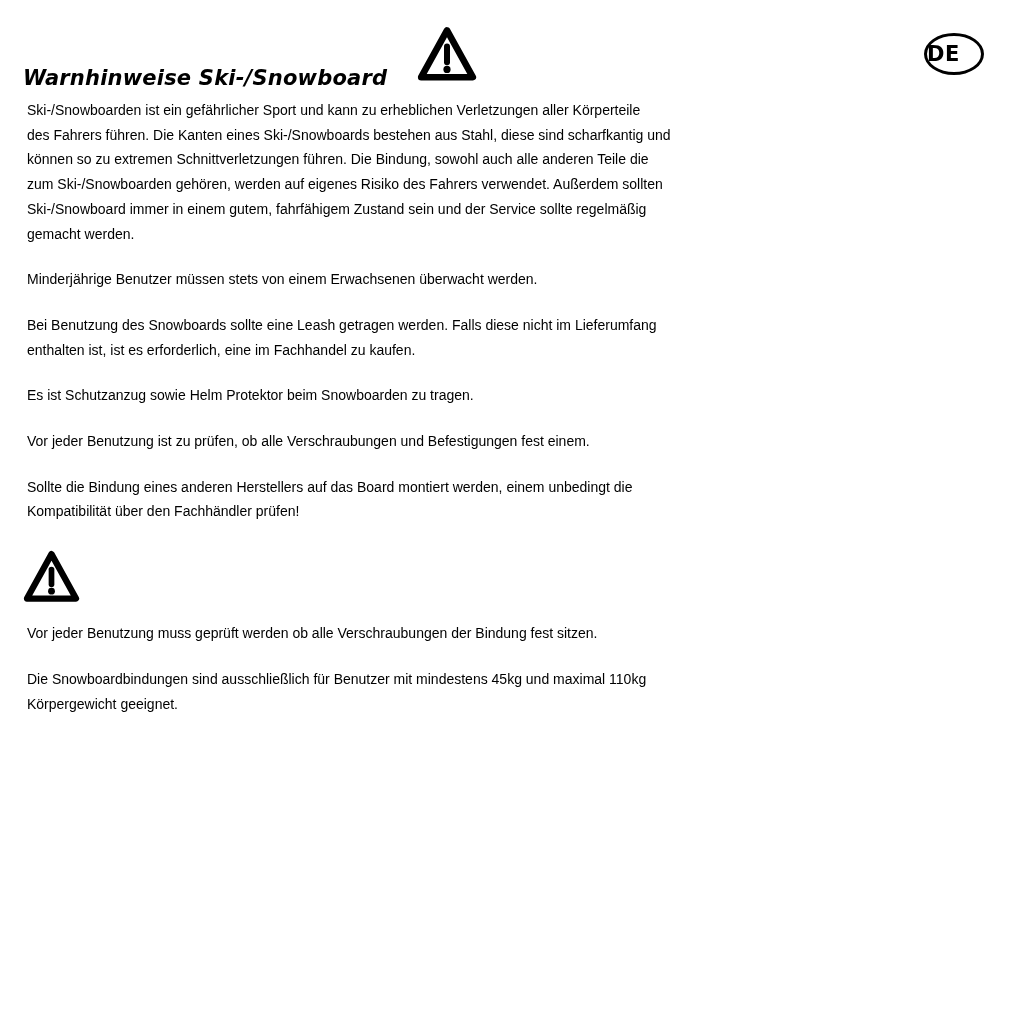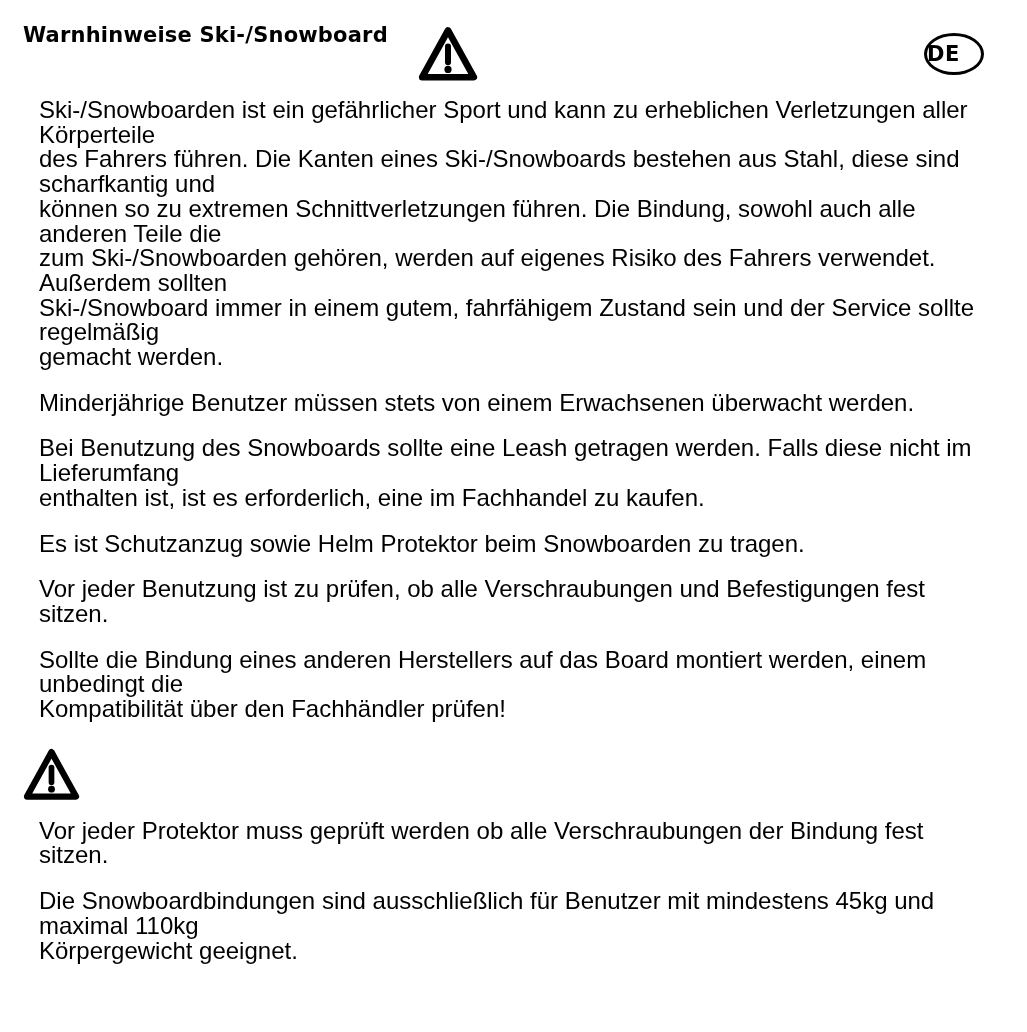--- a/index.html
+++ b/index.html
@@ -13,22 +13,23 @@
     height: 1032px;
     background: #ffffff;
     color: #000000;
     box-sizing: border-box;
     padding: 24px 30px 0 23px;
     font-family: "Liberation Sans", sans-serif;
     overflow: hidden;
   }
   .section-header {
     display: flex;
-    align-items: flex-start;
+    align-items: flex-end;
     gap: 30px;
+    font-style: italic;
   }
   .section-header.first {
     min-height: 62px;
     margin-bottom: 8px;
   }
   .section-header.second {
     min-height: 60px;
     margin-top: 24px;
     margin-bottom: 10px;
     gap: 20px;
@@ -40,22 +41,22 @@
     font-size: 21px;
     line-height: 1.1;
     letter-spacing: 0.2px;
     color: #000000;
   }
   .warn-icon {
     display: inline-block;
     flex: 0 0 auto;
   }
   .body p {
-    margin: 0 0 21px 16px;
-    font-size: 24px;
+    margin: 0 0 21px 4px;
+    font-size: 14px;
     line-height: 24.7px;
     white-space: pre-line;
     color: #000000;
   }
   .de-badge {
     position: absolute;
     top: 33px;
     right: 43px;
     width: 60px;
     height: 42px;
@@ -97,34 +98,34 @@
     <p>Ski-/Snowboarden ist ein gefährlicher Sport und kann zu erheblichen Verletzungen aller Körperteile
 des Fahrers führen. Die Kanten eines Ski-/Snowboards bestehen aus Stahl, diese sind scharfkantig und
 können so zu extremen Schnittverletzungen führen. Die Bindung, sowohl auch alle anderen Teile die
 zum Ski-/Snowboarden gehören, werden auf eigenes Risiko des Fahrers verwendet. Außerdem sollten
 Ski-/Snowboard immer in einem gutem, fahrfähigem Zustand sein und der Service sollte regelmäßig
 gemacht werden.</p>
     <p>Minderjährige Benutzer müssen stets von einem Erwachsenen überwacht werden.</p>
     <p>Bei Benutzung des Snowboards sollte eine Leash getragen werden. Falls diese nicht im Lieferumfang
 enthalten ist, ist es erforderlich, eine im Fachhandel zu kaufen.</p>
     <p>Es ist Schutzanzug sowie Helm Protektor beim Snowboarden zu tragen.</p>
-    <p>Vor jeder Benutzung ist zu prüfen, ob alle Verschraubungen und Befestigungen fest sitzen.</p>
+    <p>Vor jeder Benutzung ist zu prüfen, ob alle Verschraubungen und Befestigungen fest einem.</p>
     <p>Sollte die Bindung eines anderen Herstellers auf das Board montiert werden, einem unbedingt die
 Kompatibilität über den Fachhändler prüfen!</p>
   </div>
 
   <div class="section-header second">
     <span class="warn-icon">
       <svg width="57" height="59" viewBox="0 0 100 100" aria-hidden="true">
         <path d="M50 9 L93 87 L7 87 Z" fill="none" stroke="#000000" stroke-width="11" stroke-linejoin="round"></path>
         <line x1="50" y1="36" x2="50" y2="62" stroke="#000000" stroke-width="10" stroke-linecap="round"></line>
         <circle cx="50" cy="74" r="6" fill="#000000"></circle>
       </svg>
     </span>
   </div>
 
   <div class="body">
-    <p>Vor jeder Protektor muss geprüft werden ob alle Verschraubungen der Bindung fest sitzen.</p>
+    <p>Vor jeder Benutzung muss geprüft werden ob alle Verschraubungen der Bindung fest sitzen.</p>
     <p>Die Snowboardbindungen sind ausschließlich für Benutzer mit mindestens 45kg und maximal 110kg
 Körpergewicht geeignet.</p>
   </div>
 
 </div>
 
 </body></html>

